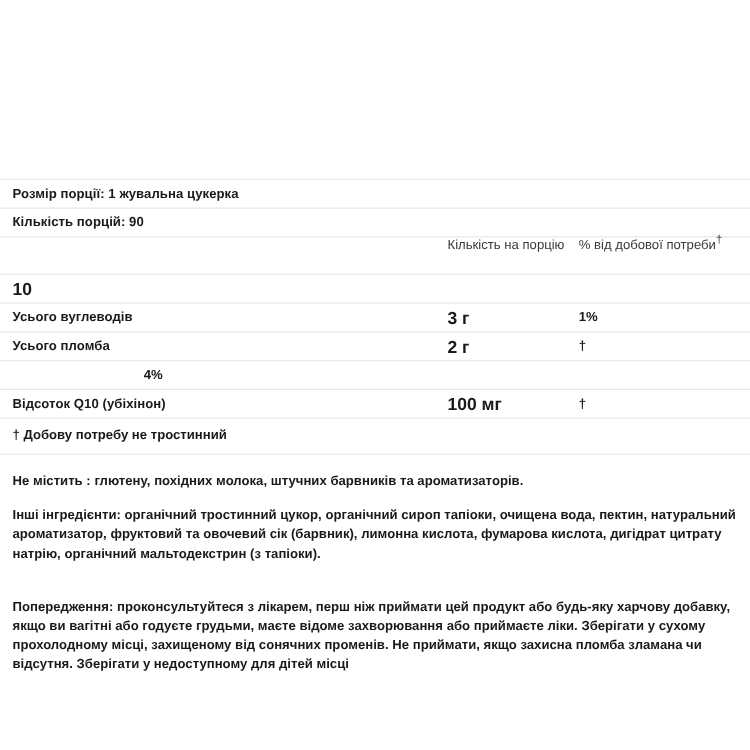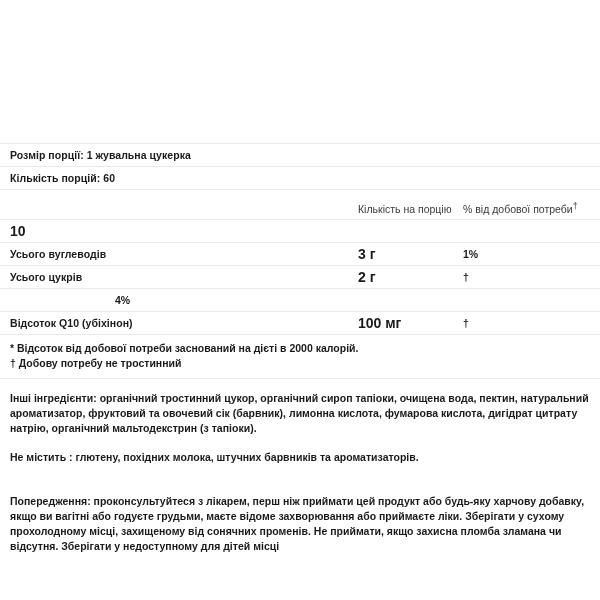--- a/index.html
+++ b/index.html
@@ -56,21 +56,20 @@
     line-height: 1.2;
     color: #1a1a1a;
   }
 
   
   .row-serving .cell-name { flex: 1 1 auto; }
 
   
   .row-head {
     display: flex;
-    align-items: flex-end;
     border-top: 1px solid #e9e9e9;
     padding: 0 0 3px 10px;
     min-height: 30px;
   }
   .row-head .cell-name { flex: 0 0 348px; }
   .row-head .cell-amount,
   .row-head .cell-dv {
     font-size: 10.5px;
     font-weight: normal;
     color: #3a3a3a;
@@ -117,63 +116,62 @@
 </head>
 <body>
 
 <div class="panel">
 
   <div class="row row-serving first">
     <div class="cell-name">Розмір порції: 1 жувальна цукерка</div>
   </div>
 
   <div class="row row-serving">
-    <div class="cell-name">Кількість порцій: 60</div>
+    <div class="cell-name">Кількість порцій: 90</div>
   </div>
 
   <div class="row-head">
     <div class="cell-name"></div>
     <div class="cell-amount">Кількість на порцію</div>
     <div class="cell-dv"><span>% від добової потреби</span><span class="dagger-sup">†</span></div>
   </div>
 
   <div class="row">
     <div class="cell-amount">10</div>
     <div class="cell-dv"></div>
   </div>
 
   <div class="row">
     <div class="cell-name">Усього вуглеводів</div>
     <div class="cell-amount">3 г</div>
     <div class="cell-dv">1%</div>
   </div>
 
   <div class="row">
-    <div class="cell-name">Усього цукрів</div>
+    <div class="cell-name">Усього пломба</div>
     <div class="cell-amount">2 г</div>
     <div class="cell-dv">†</div>
   </div>
 
   <div class="row">
     <div class="cell-amount"></div>
     <div class="cell-dv">4%</div>
   </div>
 
   <div class="row">
     <div class="cell-name">Відсоток Q10 (убіхінон)</div>
     <div class="cell-amount">100 мг</div>
     <div class="cell-dv">†</div>
   </div>
 
   <div class="footnotes">
-    <div class="footnote">* Відсоток від добової потреби заснований на дієті в 2000 калорій.</div>
     <div class="footnote">† Добову потребу не тростинний</div>
   </div>
 
   <div class="rule"></div>
 
+  <div class="para para-free">Не містить : глютену, похідних молока, штучних барвників та ароматизаторів.</div>
+
   <div class="para para-ingredients">Інші інгредієнти: органічний тростинний цукор, органічний сироп тапіоки, очищена вода, пектин, натуральний ароматизатор, фруктовий та овочевий сік (барвник), лимонна кислота, фумарова кислота, дигідрат цитрату натрію, органічний мальтодекстрин (з тапіоки).</div>
-
-  <div class="para para-free">Не містить : глютену, похідних молока, штучних барвників та ароматизаторів.</div>
 
   <div class="para para-warning">Попередження: проконсультуйтеся з лікарем, перш ніж приймати цей продукт або будь-яку харчову добавку, якщо ви вагітні або годуєте грудьми, маєте відоме захворювання або приймаєте ліки. Зберігати у сухому прохолодному місці, захищеному від сонячних променів. Не приймати, якщо захисна пломба зламана чи відсутня.  Зберігати у недоступному для дітей місці</div>
 
 </div>
 
 </body></html>

